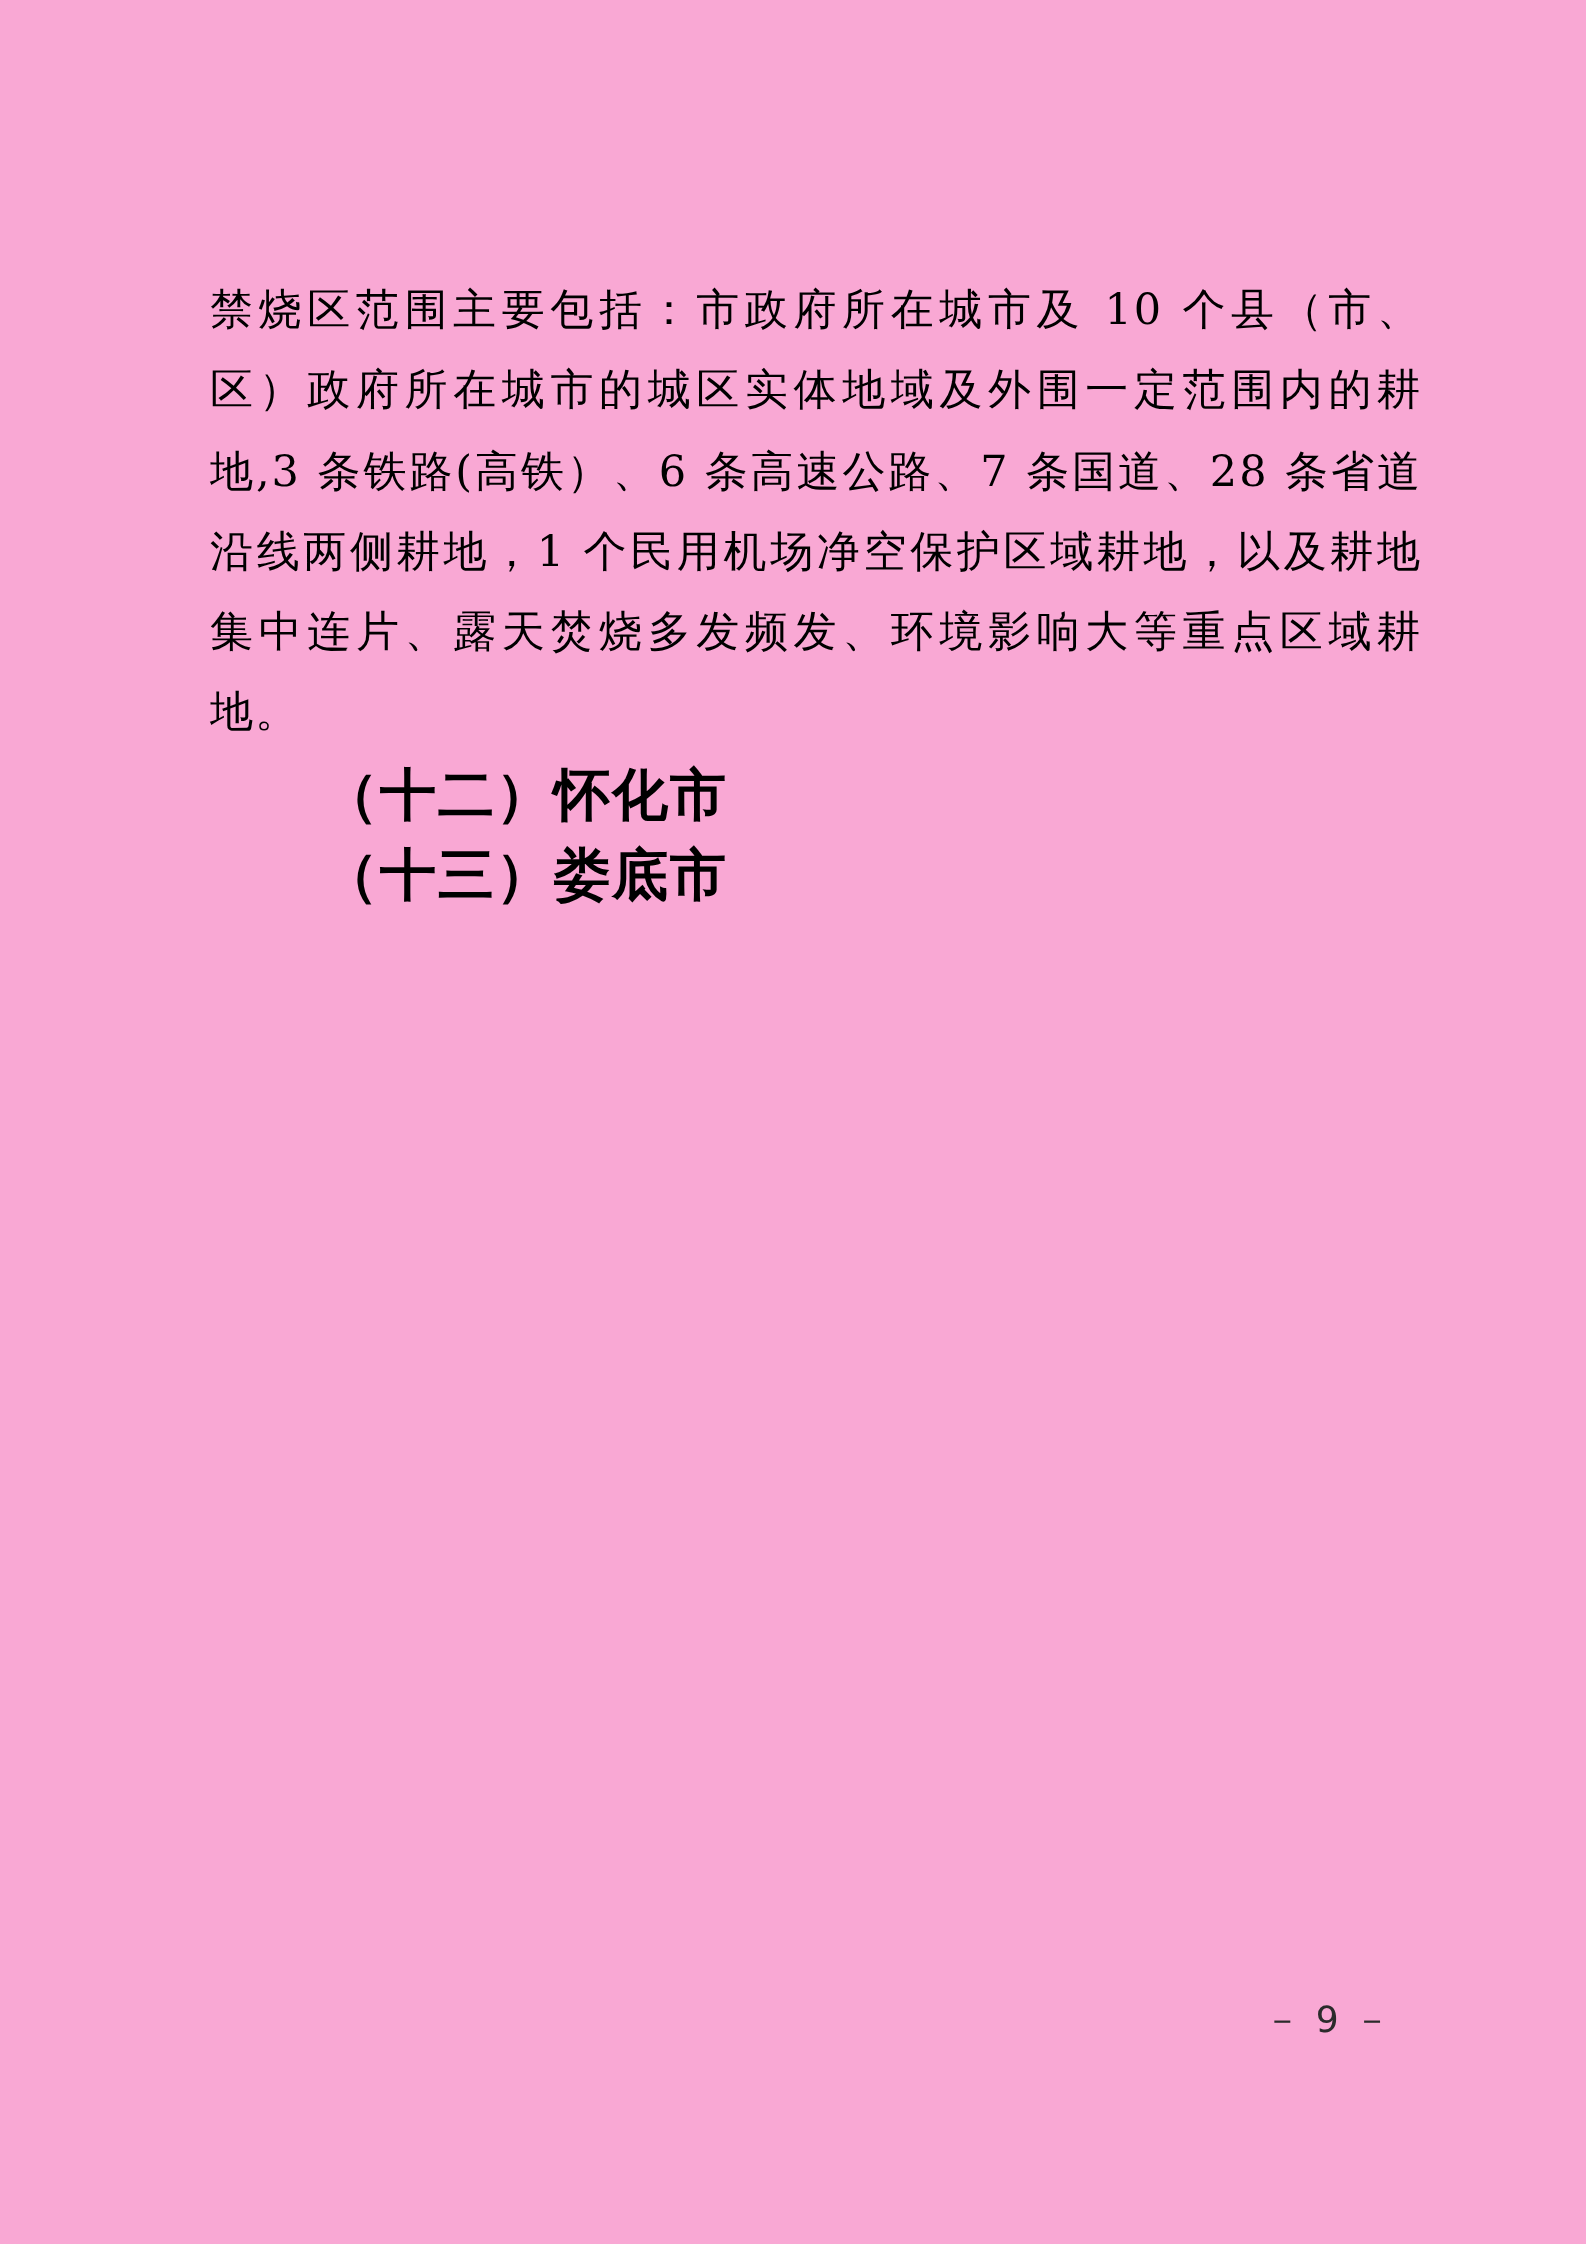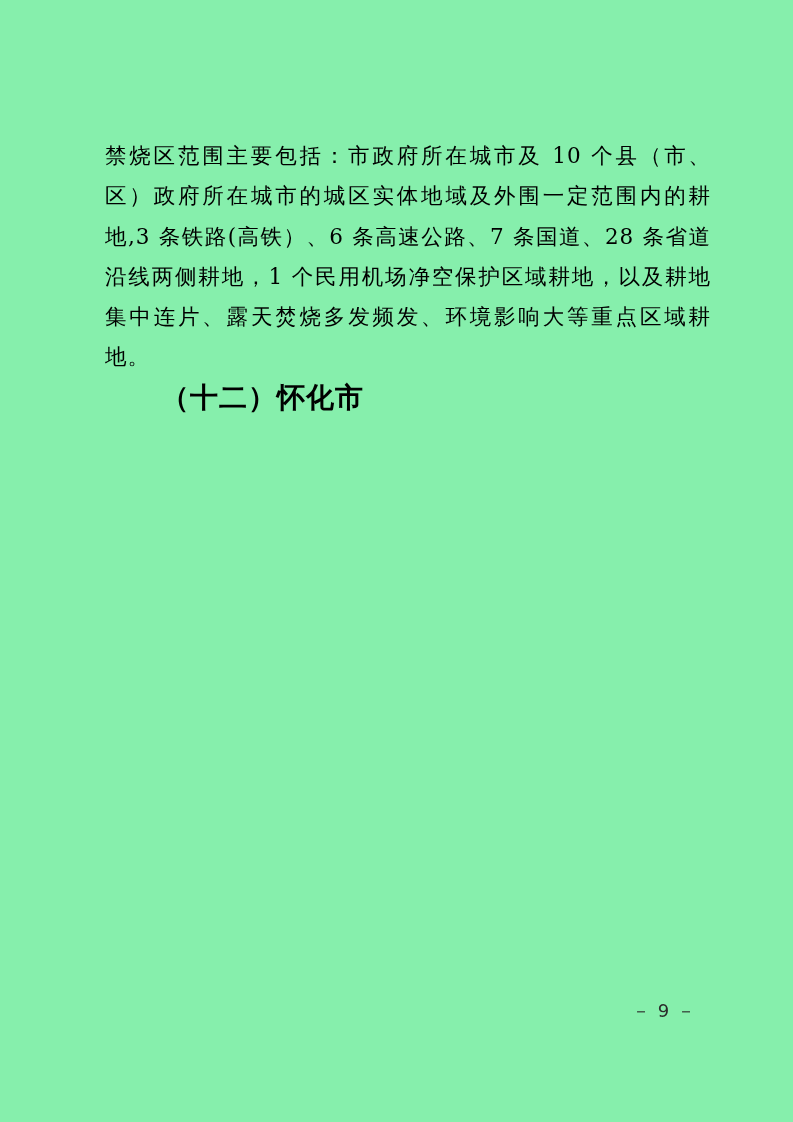--- a/index.html
+++ b/index.html
@@ -4,21 +4,21 @@
 <style>
   html, body {
     margin: 0;
     padding: 0;
     background: #ffffff;
   }
   .page {
     position: relative;
     width: 793px;
     height: 1122px;
-    background: #86efac;
+    background: #f9a8d4;
     overflow: hidden;
     font-family: "DejaVu Serif", "Liberation Serif", serif;
     color: #000000;
   }
   .text-block {
     position: absolute;
     left: 105px;
     top: 136px;
     width: 606px;
   }
@@ -51,15 +51,16 @@
     font-family: "DejaVu Sans", "Liberation Sans", sans-serif;
   }
 </style>
 </head>
 <body>
 
 <div class="page">
   <div class="text-block">
     <p class="para">禁烧区范围主要包括：市政府所在城市及 10 个县（市、区）政府所在城市的城区实体地域及外围一定范围内的耕地,3 条铁路(高铁）、6 条高速公路、7 条国道、28 条省道沿线两侧耕地，1 个民用机场净空保护区域耕地，以及耕地集中连片、露天焚烧多发频发、环境影响大等重点区域耕地。</p>
     <h3 class="section-heading">（十二）怀化市</h3>
+    <h3 class="section-heading">（十三）娄底市</h3>
   </div>
   <div class="page-number">－ 9 －</div>
 </div>
 
 </body></html>

